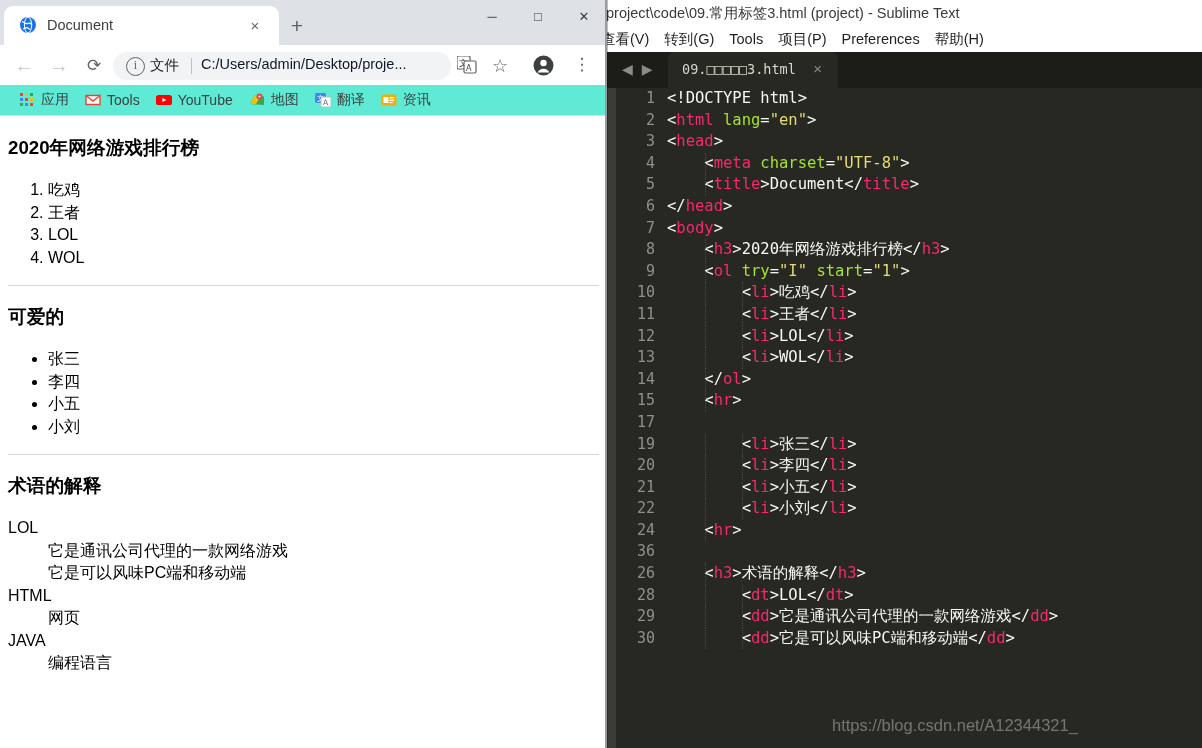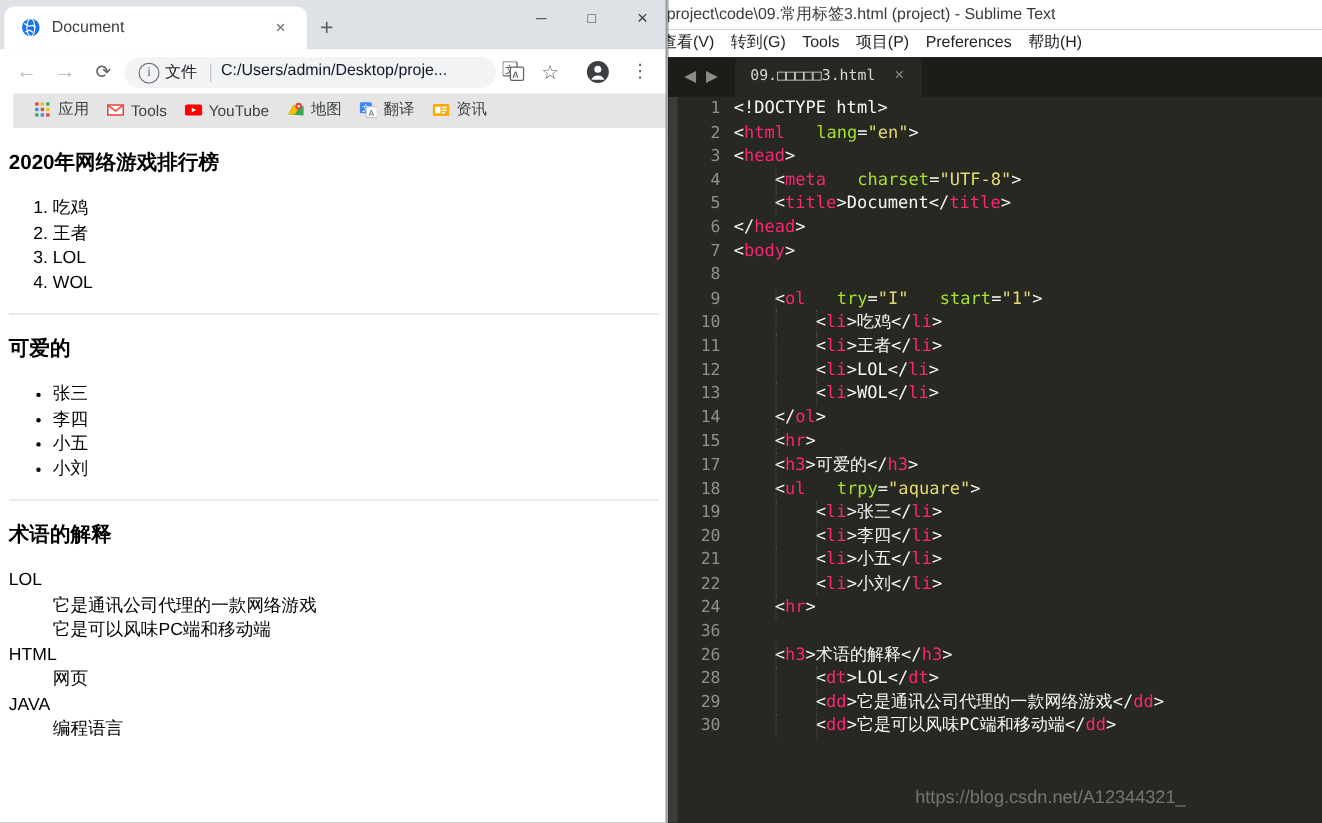--- a/index.html
+++ b/index.html
@@ -73,21 +73,21 @@
     width: 39px; min-width: 39px; text-align: right;
     color: #8f908a; padding-right: 12px; font-size: 15px;
     line-height: 21.6px;
   }
   .st-code { color: #f8f8f2; line-height: 21.6px; position: relative; }
   .indent-guide {
     position: absolute; top: 0; width: 1px; height: 21.6px;
     border-left: 1px dotted #4b4c45;
   }
   .tag   { color: #f92672; }
-  .attr  { color: #a6e22e; margin-left: 19px; }
+  .attr  { color: #a6e22e; }
   .str   { color: #e6db74; }
   .punc  { color: #f8f8f2; }
   .txt   { color: #f8f8f2; }
 
   .watermark {
     position: absolute; left: 832px; top: 716px;
     color: rgba(230,230,228,0.40);
     font-size: 16.5px; white-space: nowrap;
     font-family: "Liberation Sans", sans-serif;
     pointer-events: none;
@@ -176,22 +176,22 @@
   }
   .cr-avatar {
     position: absolute; left: 533px; top: 10px; width: 21px; height: 21px;
   }
   .cr-dots {
     position: absolute; left: 572px; top: 9px; width: 20px; height: 24px;
     color: #5f6368; font-size: 17px; text-align: center; line-height: 22px;
   }
 
   .cr-bookmarks {
-    position: absolute; left: 12px; top: 85px; width: 645px; height: 31px;
-    background: #e5e5e5; display: flex; align-items: center;
+    position: absolute; left: 0; top: 85px; width: 645px; height: 31px;
+    background: #5eead4; display: flex; align-items: center;
     padding-left: 12px; gap: 2px; box-sizing: border-box;
     border-bottom: 1px solid #e3e3e3;
   }
   .bm { display: flex; align-items: center; gap: 6px; padding: 3px 7px; border-radius: 4px; }
   .bm-label { font-size: 14px; color: #3c4043; white-space: nowrap; }
   .bm-ico { width: 16px; height: 16px; flex: 0 0 16px; position: relative; }
 
   .cr-viewport {
     position: absolute; left: 0; top: 117px; width: 607px; height: 631px;
     background: #ffffff; overflow: hidden;
@@ -250,30 +250,29 @@
     <div class="st-editor">
       <div class="st-sidegutter"></div>
       <div class="st-lines" id="st-lines">
           <div class="st-line"><span class="st-ln">1</span><span class="st-code"><span class="punc">&lt;!DOCTYPE html&gt;</span></span></div>
           <div class="st-line"><span class="st-ln">2</span><span class="st-code"><span class="punc">&lt;</span><span class="tag">html</span><span class="punc"> </span><span class="attr">lang</span><span class="punc">=</span><span class="str">"en"</span><span class="punc">&gt;</span></span></div>
           <div class="st-line"><span class="st-ln">3</span><span class="st-code"><span class="punc">&lt;</span><span class="tag">head</span><span class="punc">&gt;</span></span></div>
           <div class="st-line"><span class="st-ln">4</span><span class="st-code"><span class="indent-guide" style="left: 37.6px;"></span><span class="punc">    &lt;</span><span class="tag">meta</span><span class="punc"> </span><span class="attr">charset</span><span class="punc">=</span><span class="str">"UTF-8"</span><span class="punc">&gt;</span></span></div>
           <div class="st-line"><span class="st-ln">5</span><span class="st-code"><span class="indent-guide" style="left: 37.6px;"></span><span class="punc">    &lt;</span><span class="tag">title</span><span class="punc">&gt;</span><span class="txt">Document</span><span class="punc">&lt;/</span><span class="tag">title</span><span class="punc">&gt;</span></span></div>
           <div class="st-line"><span class="st-ln">6</span><span class="st-code"><span class="punc">&lt;/</span><span class="tag">head</span><span class="punc">&gt;</span></span></div>
           <div class="st-line"><span class="st-ln">7</span><span class="st-code"><span class="punc">&lt;</span><span class="tag">body</span><span class="punc">&gt;</span></span></div>
-          <div class="st-line"><span class="st-ln">8</span></div>
+          <div class="st-line"><span class="st-ln">8</span><span class="st-code"><span class="indent-guide" style="left: 37.6px;"></span><span class="punc">    &lt;</span><span class="tag">h3</span><span class="punc">&gt;</span><span class="txt">2020年网络游戏排行榜</span><span class="punc">&lt;/</span><span class="tag">h3</span><span class="punc">&gt;</span></span></div>
           <div class="st-line"><span class="st-ln">9</span><span class="st-code"><span class="indent-guide" style="left: 37.6px;"></span><span class="punc">    &lt;</span><span class="tag">ol</span><span class="punc"> </span><span class="attr">try</span><span class="punc">=</span><span class="str">"I"</span><span class="punc"> </span><span class="attr">start</span><span class="punc">=</span><span class="str">"1"</span><span class="punc">&gt;</span></span></div>
           <div class="st-line"><span class="st-ln">10</span><span class="st-code"><span class="indent-guide" style="left: 37.6px;"></span><span class="indent-guide" style="left: 75.2px;"></span><span class="punc">        &lt;</span><span class="tag">li</span><span class="punc">&gt;</span><span class="txt">吃鸡</span><span class="punc">&lt;/</span><span class="tag">li</span><span class="punc">&gt;</span></span></div>
           <div class="st-line"><span class="st-ln">11</span><span class="st-code"><span class="indent-guide" style="left: 37.6px;"></span><span class="indent-guide" style="left: 75.2px;"></span><span class="punc">        &lt;</span><span class="tag">li</span><span class="punc">&gt;</span><span class="txt">王者</span><span class="punc">&lt;/</span><span class="tag">li</span><span class="punc">&gt;</span></span></div>
           <div class="st-line"><span class="st-ln">12</span><span class="st-code"><span class="indent-guide" style="left: 37.6px;"></span><span class="indent-guide" style="left: 75.2px;"></span><span class="punc">        &lt;</span><span class="tag">li</span><span class="punc">&gt;</span><span class="txt">LOL</span><span class="punc">&lt;/</span><span class="tag">li</span><span class="punc">&gt;</span></span></div>
           <div class="st-line"><span class="st-ln">13</span><span class="st-code"><span class="indent-guide" style="left: 37.6px;"></span><span class="indent-guide" style="left: 75.2px;"></span><span class="punc">        &lt;</span><span class="tag">li</span><span class="punc">&gt;</span><span class="txt">WOL</span><span class="punc">&lt;/</span><span class="tag">li</span><span class="punc">&gt;</span></span></div>
           <div class="st-line"><span class="st-ln">14</span><span class="st-code"><span class="indent-guide" style="left: 37.6px;"></span><span class="punc">    &lt;/</span><span class="tag">ol</span><span class="punc">&gt;</span></span></div>
           <div class="st-line"><span class="st-ln">15</span><span class="st-code"><span class="indent-guide" style="left: 37.6px;"></span><span class="punc">    &lt;</span><span class="tag">hr</span><span class="punc">&gt;</span></span></div>
-          <div class="st-line"><span class="st-ln">17</span><span class="st-code"><span class="indent-guide" style="left: 37.6px;"></span><span class="punc">    &lt;</span><span class="tag">h3</span><span class="punc">&gt;</span><span class="txt">可爱的</span><span class="punc">&lt;/</span><span class="tag">h3</span><span class="punc">&gt;</span></span></div>
-          <div class="st-line"><span class="st-ln">18</span><span class="st-code"><span class="indent-guide" style="left: 37.6px;"></span><span class="punc">    &lt;</span><span class="tag">ul</span><span class="punc"> </span><span class="attr">trpy</span><span class="punc">=</span><span class="str">"aquare"</span><span class="punc">&gt;</span></span></div>
+          <div class="st-line"><span class="st-ln">17</span></div>
           <div class="st-line"><span class="st-ln">19</span><span class="st-code"><span class="indent-guide" style="left: 37.6px;"></span><span class="indent-guide" style="left: 75.2px;"></span><span class="punc">        &lt;</span><span class="tag">li</span><span class="punc">&gt;</span><span class="txt">张三</span><span class="punc">&lt;/</span><span class="tag">li</span><span class="punc">&gt;</span></span></div>
           <div class="st-line"><span class="st-ln">20</span><span class="st-code"><span class="indent-guide" style="left: 37.6px;"></span><span class="indent-guide" style="left: 75.2px;"></span><span class="punc">        &lt;</span><span class="tag">li</span><span class="punc">&gt;</span><span class="txt">李四</span><span class="punc">&lt;/</span><span class="tag">li</span><span class="punc">&gt;</span></span></div>
           <div class="st-line"><span class="st-ln">21</span><span class="st-code"><span class="indent-guide" style="left: 37.6px;"></span><span class="indent-guide" style="left: 75.2px;"></span><span class="punc">        &lt;</span><span class="tag">li</span><span class="punc">&gt;</span><span class="txt">小五</span><span class="punc">&lt;/</span><span class="tag">li</span><span class="punc">&gt;</span></span></div>
           <div class="st-line"><span class="st-ln">22</span><span class="st-code"><span class="indent-guide" style="left: 37.6px;"></span><span class="indent-guide" style="left: 75.2px;"></span><span class="punc">        &lt;</span><span class="tag">li</span><span class="punc">&gt;</span><span class="txt">小刘</span><span class="punc">&lt;/</span><span class="tag">li</span><span class="punc">&gt;</span></span></div>
           <div class="st-line"><span class="st-ln">24</span><span class="st-code"><span class="indent-guide" style="left: 37.6px;"></span><span class="punc">    &lt;</span><span class="tag">hr</span><span class="punc">&gt;</span></span></div>
           <div class="st-line"><span class="st-ln">36</span><span class="st-code">&nbsp;</span></div>
           <div class="st-line"><span class="st-ln">26</span><span class="st-code"><span class="indent-guide" style="left: 37.6px;"></span><span class="punc">    &lt;</span><span class="tag">h3</span><span class="punc">&gt;</span><span class="txt">术语的解释</span><span class="punc">&lt;/</span><span class="tag">h3</span><span class="punc">&gt;</span></span></div>
           <div class="st-line"><span class="st-ln">28</span><span class="st-code"><span class="indent-guide" style="left: 37.6px;"></span><span class="indent-guide" style="left: 75.2px;"></span><span class="punc">        &lt;</span><span class="tag">dt</span><span class="punc">&gt;</span><span class="txt">LOL</span><span class="punc">&lt;/</span><span class="tag">dt</span><span class="punc">&gt;</span></span></div>
           <div class="st-line"><span class="st-ln">29</span><span class="st-code"><span class="indent-guide" style="left: 37.6px;"></span><span class="indent-guide" style="left: 75.2px;"></span><span class="punc">        &lt;</span><span class="tag">dd</span><span class="punc">&gt;</span><span class="txt">它是通讯公司代理的一款网络游戏</span><span class="punc">&lt;/</span><span class="tag">dd</span><span class="punc">&gt;</span></span></div>
           <div class="st-line"><span class="st-ln">30</span><span class="st-code"><span class="indent-guide" style="left: 37.6px;"></span><span class="indent-guide" style="left: 75.2px;"></span><span class="punc">        &lt;</span><span class="tag">dd</span><span class="punc">&gt;</span><span class="txt">它是可以风味PC端和移动端</span><span class="punc">&lt;/</span><span class="tag">dd</span><span class="punc">&gt;</span></span></div>

